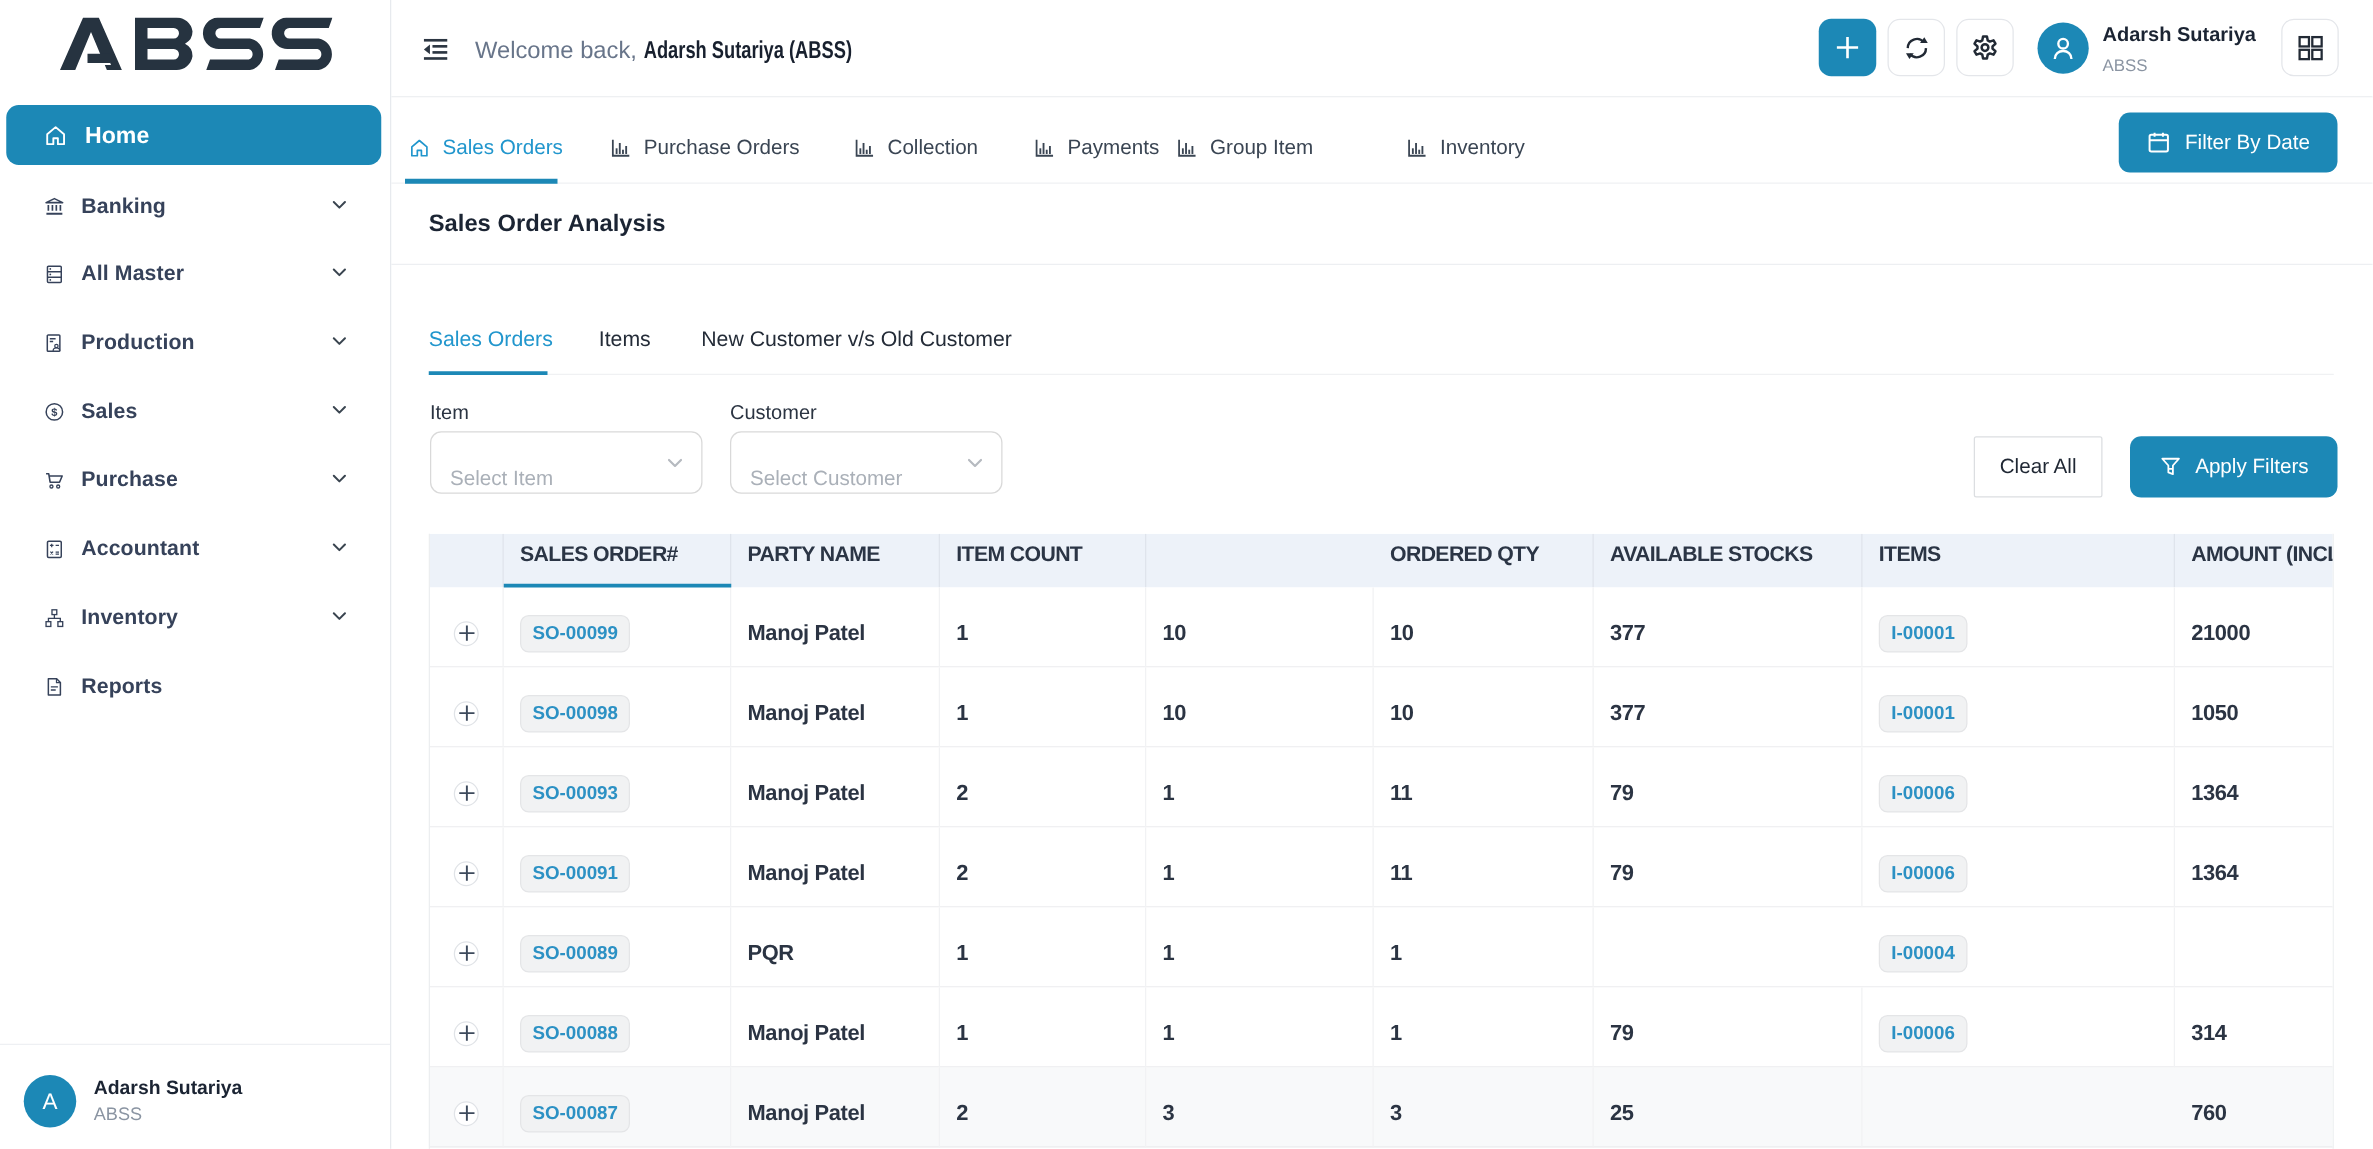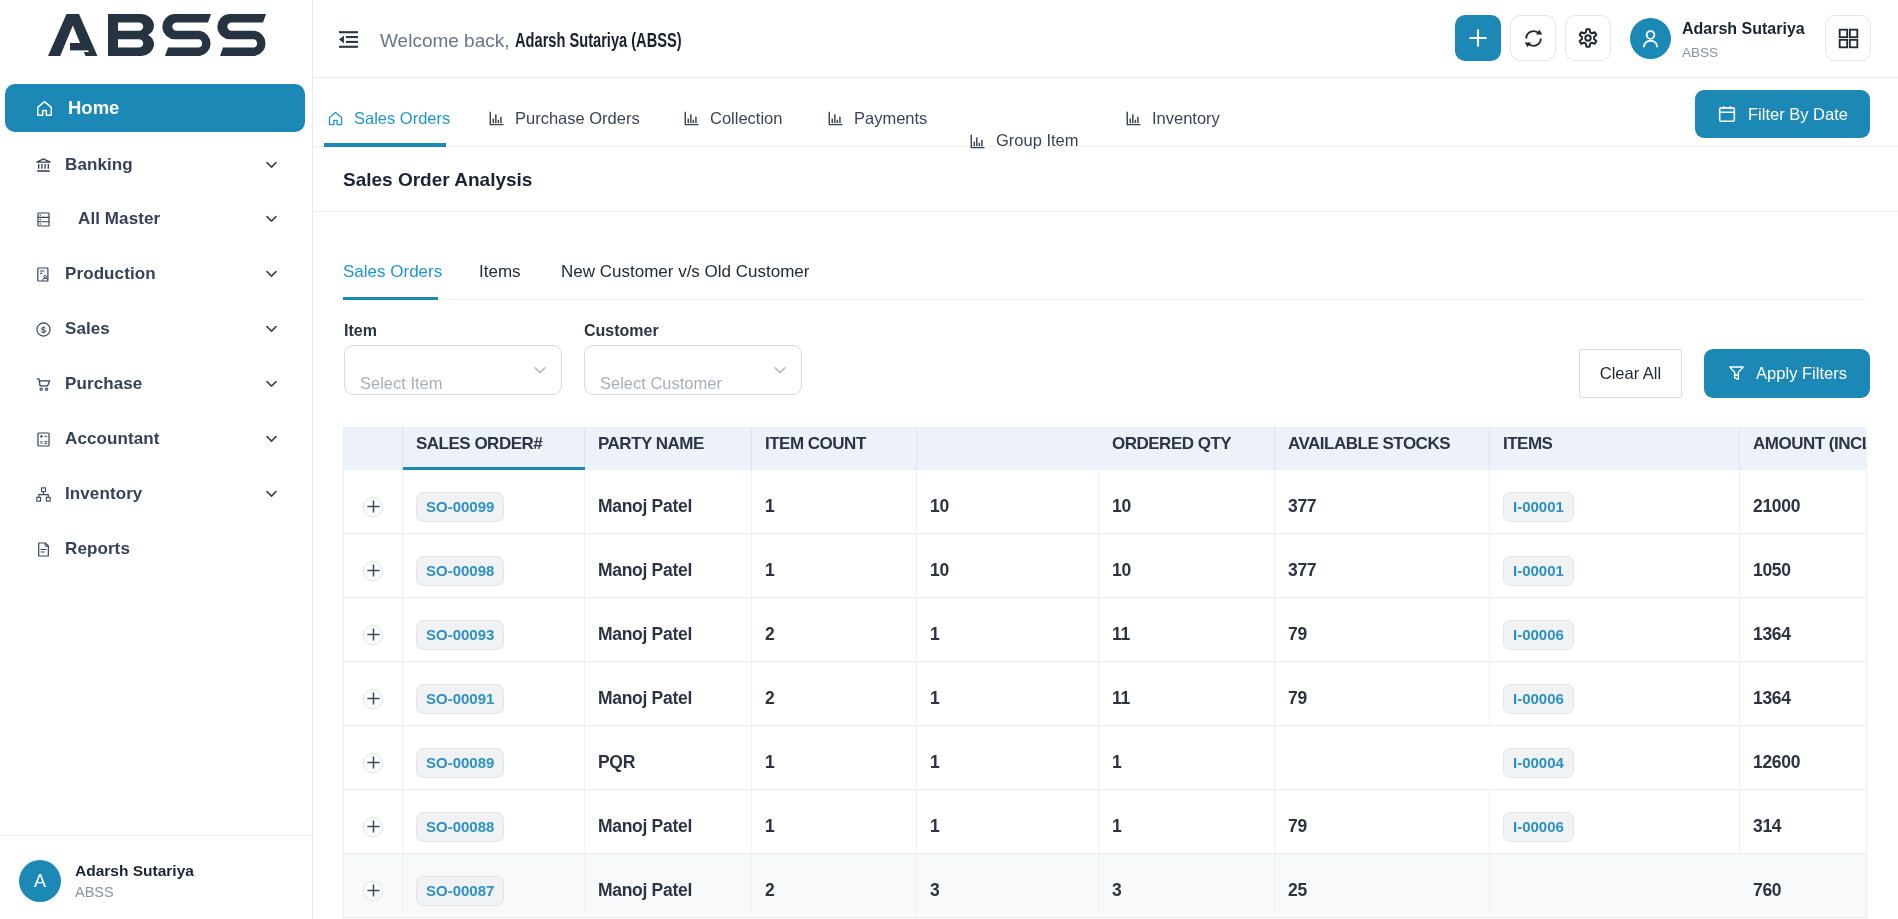--- a/index.html
+++ b/index.html
@@ -46,21 +46,21 @@
 #btn-fbd { position:absolute; left:1695px; top:90px; width:175px; height:48px;
   background:#1c88b6; border-radius:9px; color:#fff; font-size:16.5px;
   display:flex; align-items:center; justify-content:center; z-index:3; }
 #btn-fbd svg { margin-right:11px; }
 #headrow { position:absolute; left:313px; top:147px; right:0; height:65px;
   border-bottom:1px solid #edeff2; }
 #headrow h1 { position:absolute; left:30px; top:22px; font-size:19px; font-weight:700; color:#1b2433; }
 #subtab-border { position:absolute; left:343px; top:299px; width:1524px; height:1px; background:#f0f1f3; }
 .stab { position:absolute; top:262px; font-size:17px; color:#242c38; white-space:nowrap; }
 #stab-underline { position:absolute; left:343px; top:297px; width:95px; height:3px; background:#1c88b6; }
-.flabel { position:absolute; font-size:16px; font-weight:700; color:#2b3442; top:322px; }
+.flabel { position:absolute; font-size:16px; font-weight:400; color:#2b3442; top:322px; }
 .fselect { position:absolute; top:345px; height:50px; width:218px; background:#fff;
   border:1px solid #d9d9d9; border-radius:9px; display:flex; align-items:center; }
 .fselect .ph { margin-left:15px; font-size:16.5px; color:#aab0b8;margin-top:26px; }
 .fselect svg { position:absolute; right:14px; top:18px; }
 #btn-clear { position:absolute; left:1579px; top:349px; width:103px; height:49px;
   background:#fff; border:1px solid #dcdee1; border-radius:2px; color:#1f2733;
   font-size:16.5px; display:flex; align-items:center; justify-content:center; }
 #btn-apply { position:absolute; left:1704px; top:349px; width:166px; height:49px;
   background:#1c88b6; border-radius:9px; color:#fff; font-size:16.5px;
   display:flex; align-items:center; justify-content:center; }
@@ -101,21 +101,21 @@
       <span class="nico"><svg width="17" height="17" viewBox="0 0 24 24" style="">
           <path d="M12 2.6 L21.4 7.2 H2.6 Z" fill="none" stroke="#36425a" stroke-width="1.7" stroke-linejoin="round"></path>
           <path d="M5.2 10 V16.5 M9.8 10 V16.5 M14.2 10 V16.5 M18.8 10 V16.5" stroke="#36425a" stroke-width="1.9"></path>
           <path d="M3 19.8 H21" stroke="#36425a" stroke-width="2.2"></path>
         </svg></span>
       <span class="ntext">Banking</span>
       <span class="chev"><svg width="13" height="13" viewBox="0 0 16 16" style="">
           <path d="M2.5 4.5 L8 10 L13.5 4.5" fill="none" stroke="#3a4550" stroke-width="2" stroke-linecap="round" stroke-linejoin="round"></path>
         </svg></span>
     </div>
-<div class="navitem" style="top:199px;gap:13px;">
+<div class="navitem" style="top:199px;">
       <span class="nico"><svg width="17" height="17" viewBox="0 0 24 24" style="">
           <rect x="4.2" y="2.8" width="15.6" height="18.4" rx="1.2" fill="none" stroke="#36425a" stroke-width="1.7"></rect>
           <path d="M4.2 9 H19.8 M4.2 15.2 H19.8" stroke="#36425a" stroke-width="1.6"></path>
           <circle cx="7.4" cy="5.9" r="1" fill="#36425a"></circle>
           <circle cx="7.4" cy="12.1" r="1" fill="#36425a"></circle>
           <circle cx="7.4" cy="18.3" r="1" fill="#36425a"></circle>
         </svg></span>
       <span class="ntext">All Master</span>
       <span class="chev"><svg width="13" height="13" viewBox="0 0 16 16" style="">
           <path d="M2.5 4.5 L8 10 L13.5 4.5" fill="none" stroke="#3a4550" stroke-width="2" stroke-linecap="round" stroke-linejoin="round"></path>
@@ -255,21 +255,21 @@
           <rect x="13.6" y="13.8" width="2.1" height="4.8" fill="#3a4553"></rect>
           <rect x="17.2" y="9.6" width="2.1" height="9" fill="#3a4553"></rect>
         </svg></span>Collection</div>
 <div class="mtab" style="left:514px;"><span class="tico"><svg width="17" height="17" viewBox="0 0 24 24" style="">
           <path d="M3.2 2.5 V20.6 H21.8" fill="none" stroke="#3a4553" stroke-width="2"></path>
           <rect x="6.4" y="12.2" width="2.1" height="6.4" fill="#3a4553"></rect>
           <rect x="10.0" y="6.2" width="2.1" height="12.4" fill="#3a4553"></rect>
           <rect x="13.6" y="13.8" width="2.1" height="4.8" fill="#3a4553"></rect>
           <rect x="17.2" y="9.6" width="2.1" height="9" fill="#3a4553"></rect>
         </svg></span>Payments</div>
-<div class="mtab" style="left:656px;align-items:flex-end;"><span class="tico"><svg width="17" height="17" viewBox="0 0 24 24" style="">
+<div class="mtab" style="left:628px;"><span class="tico"><svg width="17" height="17" viewBox="0 0 24 24" style="">
           <path d="M3.2 2.5 V20.6 H21.8" fill="none" stroke="#3a4553" stroke-width="2"></path>
           <rect x="6.4" y="12.2" width="2.1" height="6.4" fill="#3a4553"></rect>
           <rect x="10.0" y="6.2" width="2.1" height="12.4" fill="#3a4553"></rect>
           <rect x="13.6" y="13.8" width="2.1" height="4.8" fill="#3a4553"></rect>
           <rect x="17.2" y="9.6" width="2.1" height="9" fill="#3a4553"></rect>
         </svg></span>Group Item</div>
 <div class="mtab" style="left:812px;"><span class="tico"><svg width="17" height="17" viewBox="0 0 24 24" style="">
           <path d="M3.2 2.5 V20.6 H21.8" fill="none" stroke="#3a4553" stroke-width="2"></path>
           <rect x="6.4" y="12.2" width="2.1" height="6.4" fill="#3a4553"></rect>
           <rect x="10.0" y="6.2" width="2.1" height="12.4" fill="#3a4553"></rect>
@@ -416,21 +416,20 @@
       <div class="td" style="left:59px;width:182px;">
         <span class="chip">SO-00089</span>
       </div>
       <div class="td" style="left:241px;width:167px;">PQR</div>
       <div class="td" style="left:408px;width:165px;">1</div>
       <div class="td" style="left:573px;width:182px;">1</div>
       <div class="td" style="left:755px;width:176px;">1</div>
       <div class="td" style="left:1146px;width:250px;">
         <span class="chip">I-00004</span>
       </div>
-      <div class="td noright" style="left:1396px;width:128px;">12600</div>
     </div>
 <div class="trow" style="top:363px;text-decoration:underline;">
       <div class="td" style="left:0px;width:59px;">
         <span class="expbtn">
           <svg width="13" height="13" viewBox="0 0 16 16" style="">
             <path d="M8 0.5 V15.5 M0.5 8 H15.5" stroke="#3d4a5c" stroke-width="1.9"></path>
           </svg>
         </span>
       </div>
       <div class="td" style="left:59px;width:182px;">

